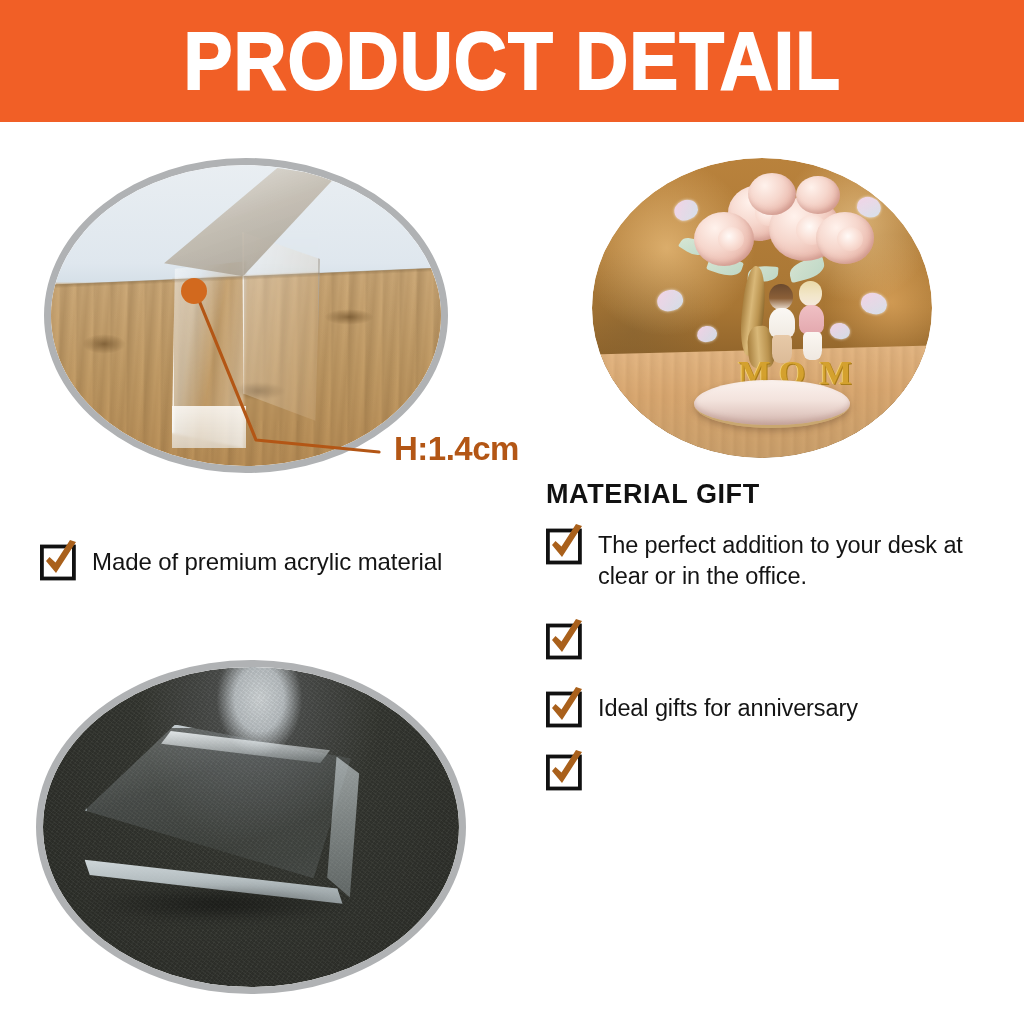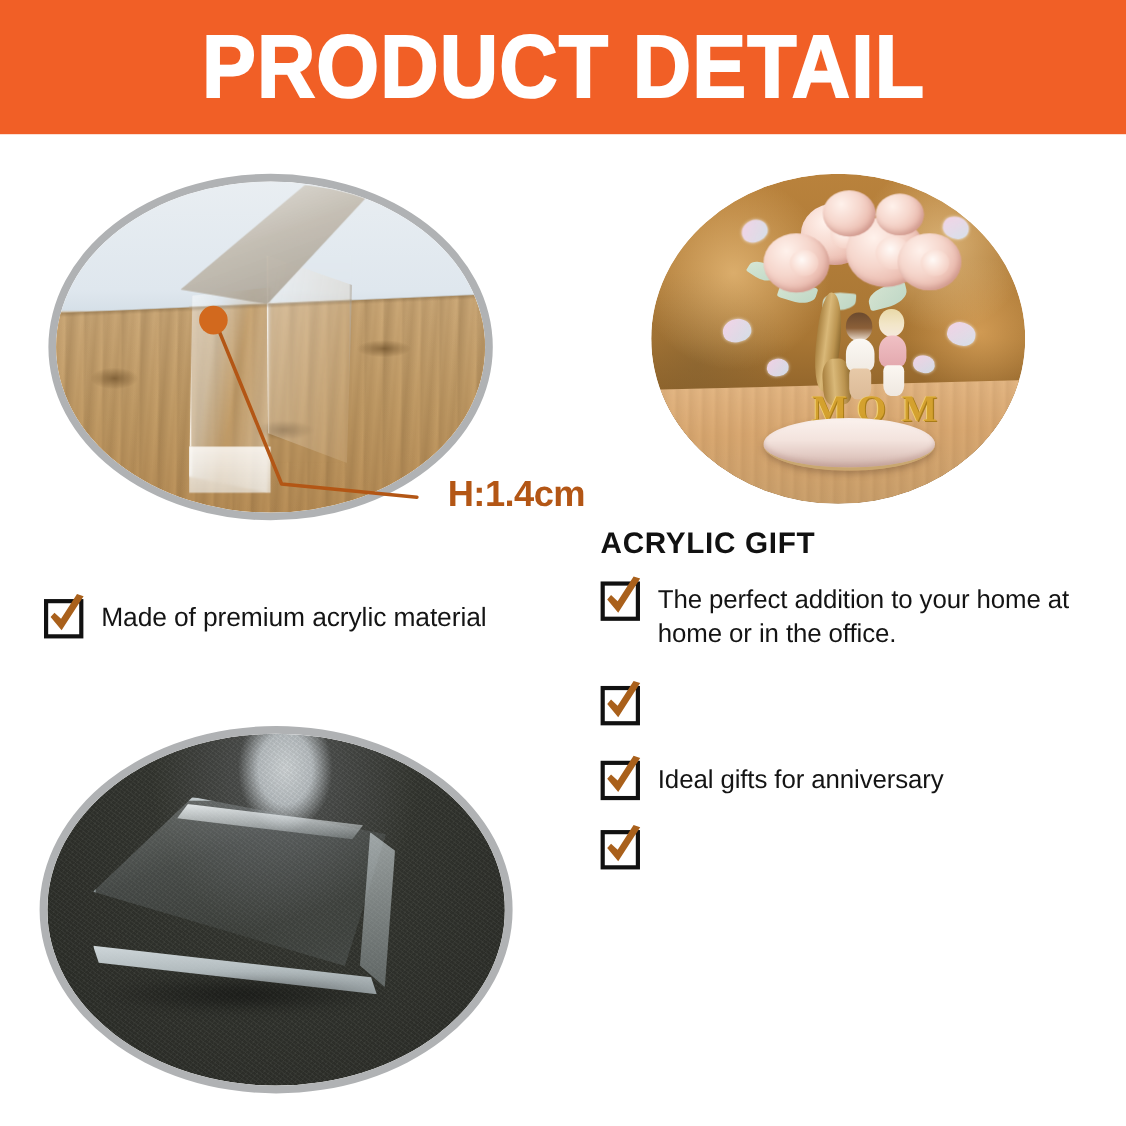--- a/index.html
+++ b/index.html
@@ -199,21 +199,21 @@
   }
   .block-side {
     position: absolute;
     background: linear-gradient(180deg, rgba(228,236,240,0.92) 0%, rgba(198,208,212,0.88) 55%, rgba(168,178,182,0.85) 100%);
   }
 
   
   #dimension-callout { position: absolute; left: 0; top: 0; width: 1024px; height: 1024px; pointer-events: none; }
   #dimension-label {
     position: absolute;
-    left: 407px; top: 430px;
+    left: 394px; top: 430px;
     color: #b35615;
     font-family: "Liberation Sans", sans-serif;
     font-weight: 700;
     font-size: 33px;
     letter-spacing: -0.5px;
     white-space: nowrap;
   }
 
   
   .section-heading {
@@ -386,32 +386,32 @@
       <span class="checkbox-icon">
         <svg width="38" height="42" viewBox="0 0 38 42">
           <rect x="1.9" y="6.5" width="32" height="32" fill="#ffffff" stroke="#111111" stroke-width="3.8"></rect>
           <path d="M6 21 L16 33 L36 2 L30 0 L15.5 22.5 L9.5 17 Z" fill="#a9601b"></path>
         </svg>
       </span>
       <span class="feature-text">Made of premium acrylic material</span>
     </div>
   </div>
 
-  <div class="section-heading" id="heading-perfect-gift">ACRYLIC GIFT</div>
+  <div class="section-heading" id="heading-perfect-gift">MATERIAL GIFT</div>
 
   <div class="feature-list" id="list-perfect-gift">
 
     <div class="feature-item" style="margin-bottom:28px;">
       <span class="checkbox-icon">
         <svg width="38" height="42" viewBox="0 0 38 42">
           <rect x="1.9" y="6.5" width="32" height="32" fill="#ffffff" stroke="#111111" stroke-width="3.8"></rect>
           <path d="M6 21 L16 33 L36 2 L30 0 L15.5 22.5 L9.5 17 Z" fill="#a9601b"></path>
         </svg>
       </span>
-      <span class="feature-text">The perfect addition to your home at home or in the office.</span>
+      <span class="feature-text">The perfect addition to your desk at clear or in the office.</span>
     </div>
 
     <div class="feature-item" style="margin-bottom:26px;">
       <span class="checkbox-icon">
         <svg width="38" height="42" viewBox="0 0 38 42">
           <rect x="1.9" y="6.5" width="32" height="32" fill="#ffffff" stroke="#111111" stroke-width="3.8"></rect>
           <path d="M6 21 L16 33 L36 2 L30 0 L15.5 22.5 L9.5 17 Z" fill="#a9601b"></path>
         </svg>
       </span>
     </div>

